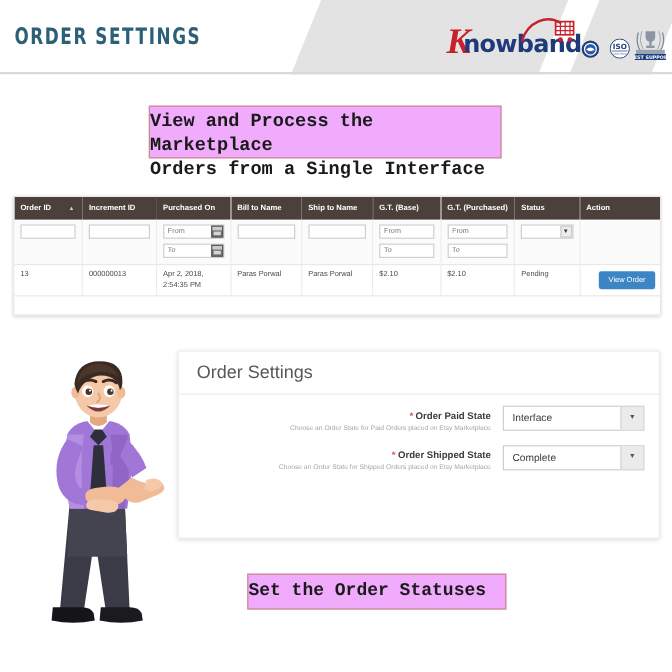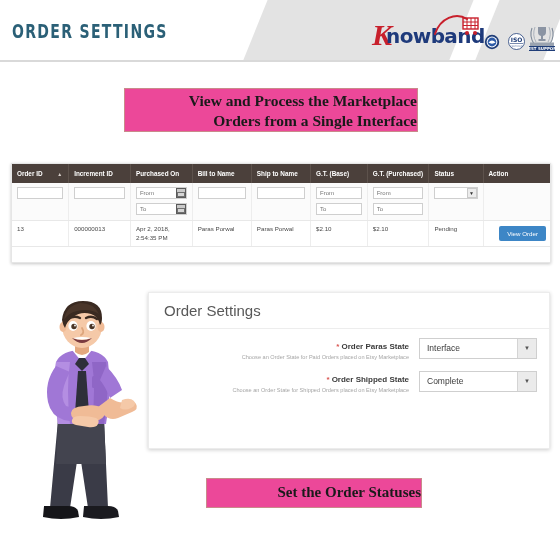--- a/index.html
+++ b/index.html
@@ -108,26 +108,26 @@
     bottom: 0;
   }
   .badge-seal  { left: 0px;  }
   .badge-iso   { left: 24px; }
   .badge-sup   { left: 44px; bottom: -2px; }
 
   
   .callout {
     position: absolute;
     border: 1.5px solid #c98a8a;
-    background: #ec4899;
+    background: #f0abfc;
     box-sizing: border-box;
-    text-align: right;
+    text-align: left;
     color: #1a1a1a;
     font-weight: bold;
-    font-family: Liberation Serif, serif;
+    font-family: Liberation Mono, monospace;
   }
   .callout-top {
     left: 124px; top: 88px;
     width: 294px; height: 44px;
     font-size: 15.5px;
     line-height: 20px;
     padding-top: 2px;
   }
   .callout-bottom {
     left: 206px; top: 478px;
@@ -483,21 +483,21 @@
   </table>
 </div>
 
 <div class="settings-card">
   <div class="settings-title">Order Settings</div>
 
 
   <div class="field-row">
     <div class="field-labels">
       <div class="field-label">
-        <span class="req">*</span><span>Order Paras State</span>
+        <span class="req">*</span><span>Order Paid State</span>
       </div>
       <div class="field-hint">Choose an Order State for Paid Orders placed on Etsy Marketplace</div>
     </div>
     <div class="field-control">
       <div class="fake-select">Interface</div>
       <span class="fake-select-arrow">▼</span>
     </div>
   </div>
 
   <div class="field-row">

